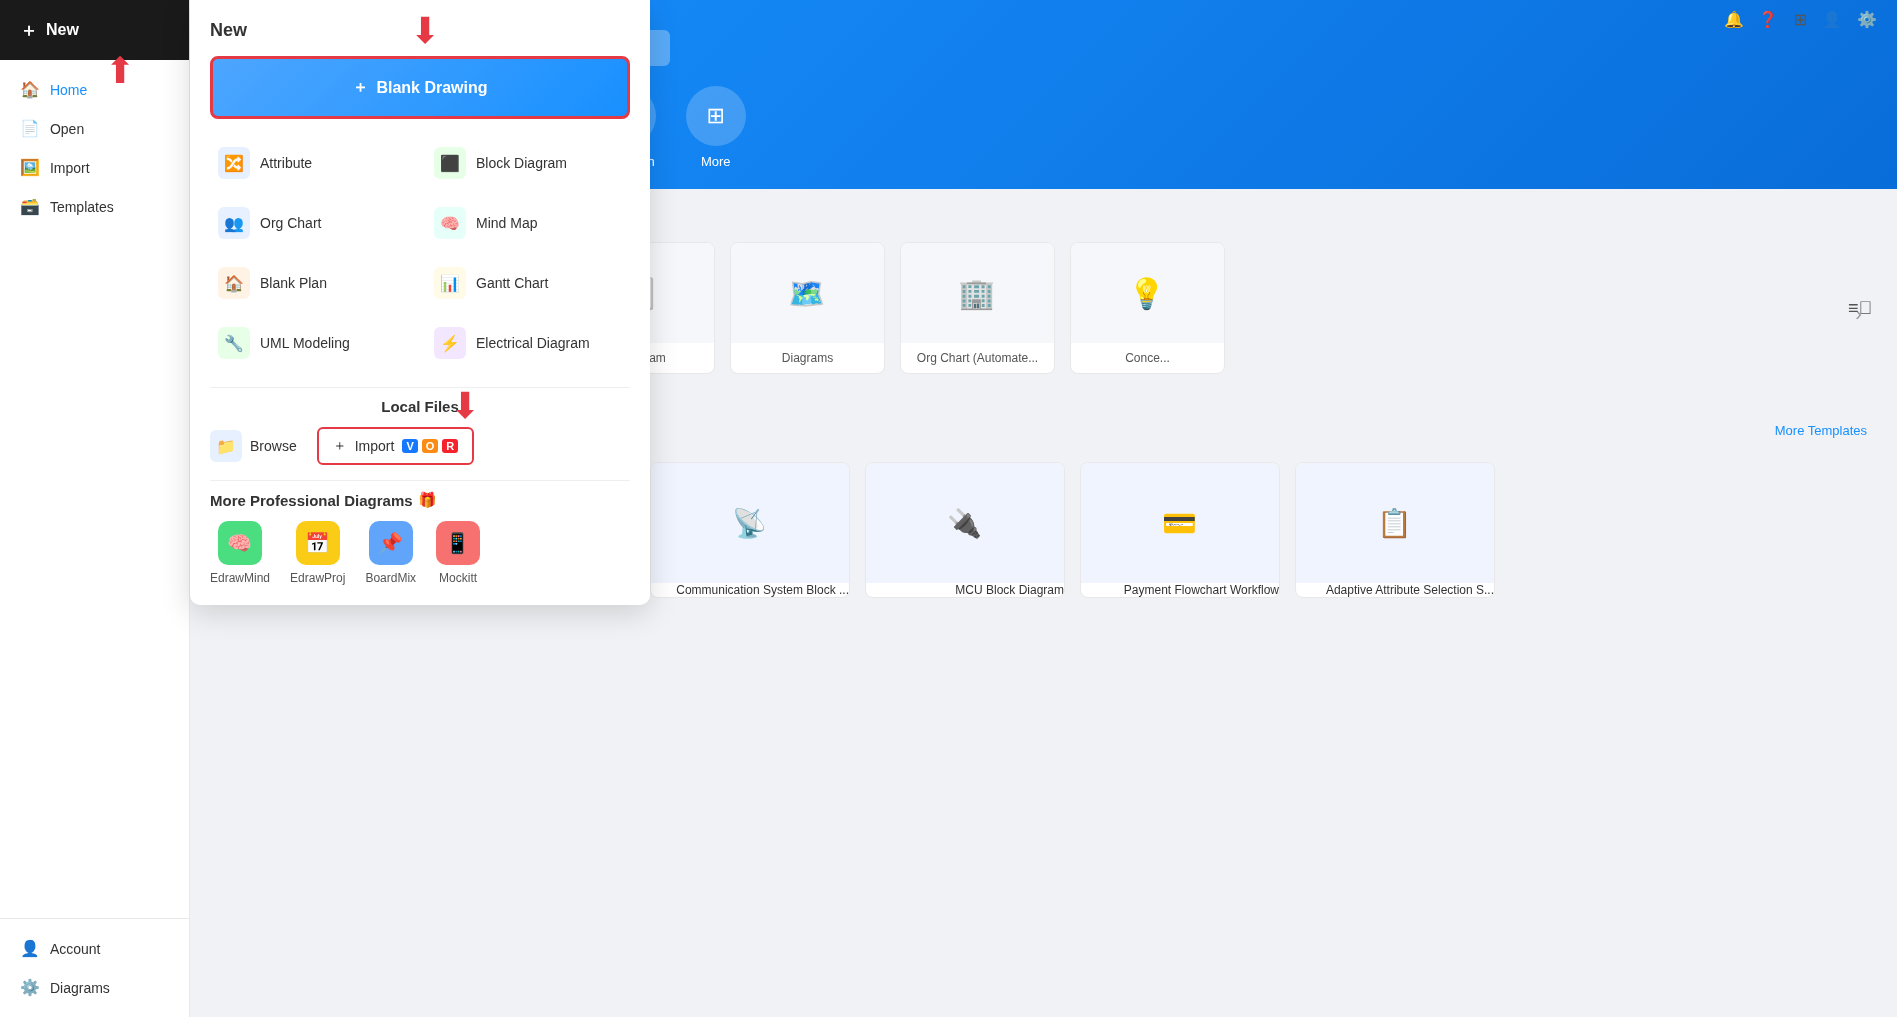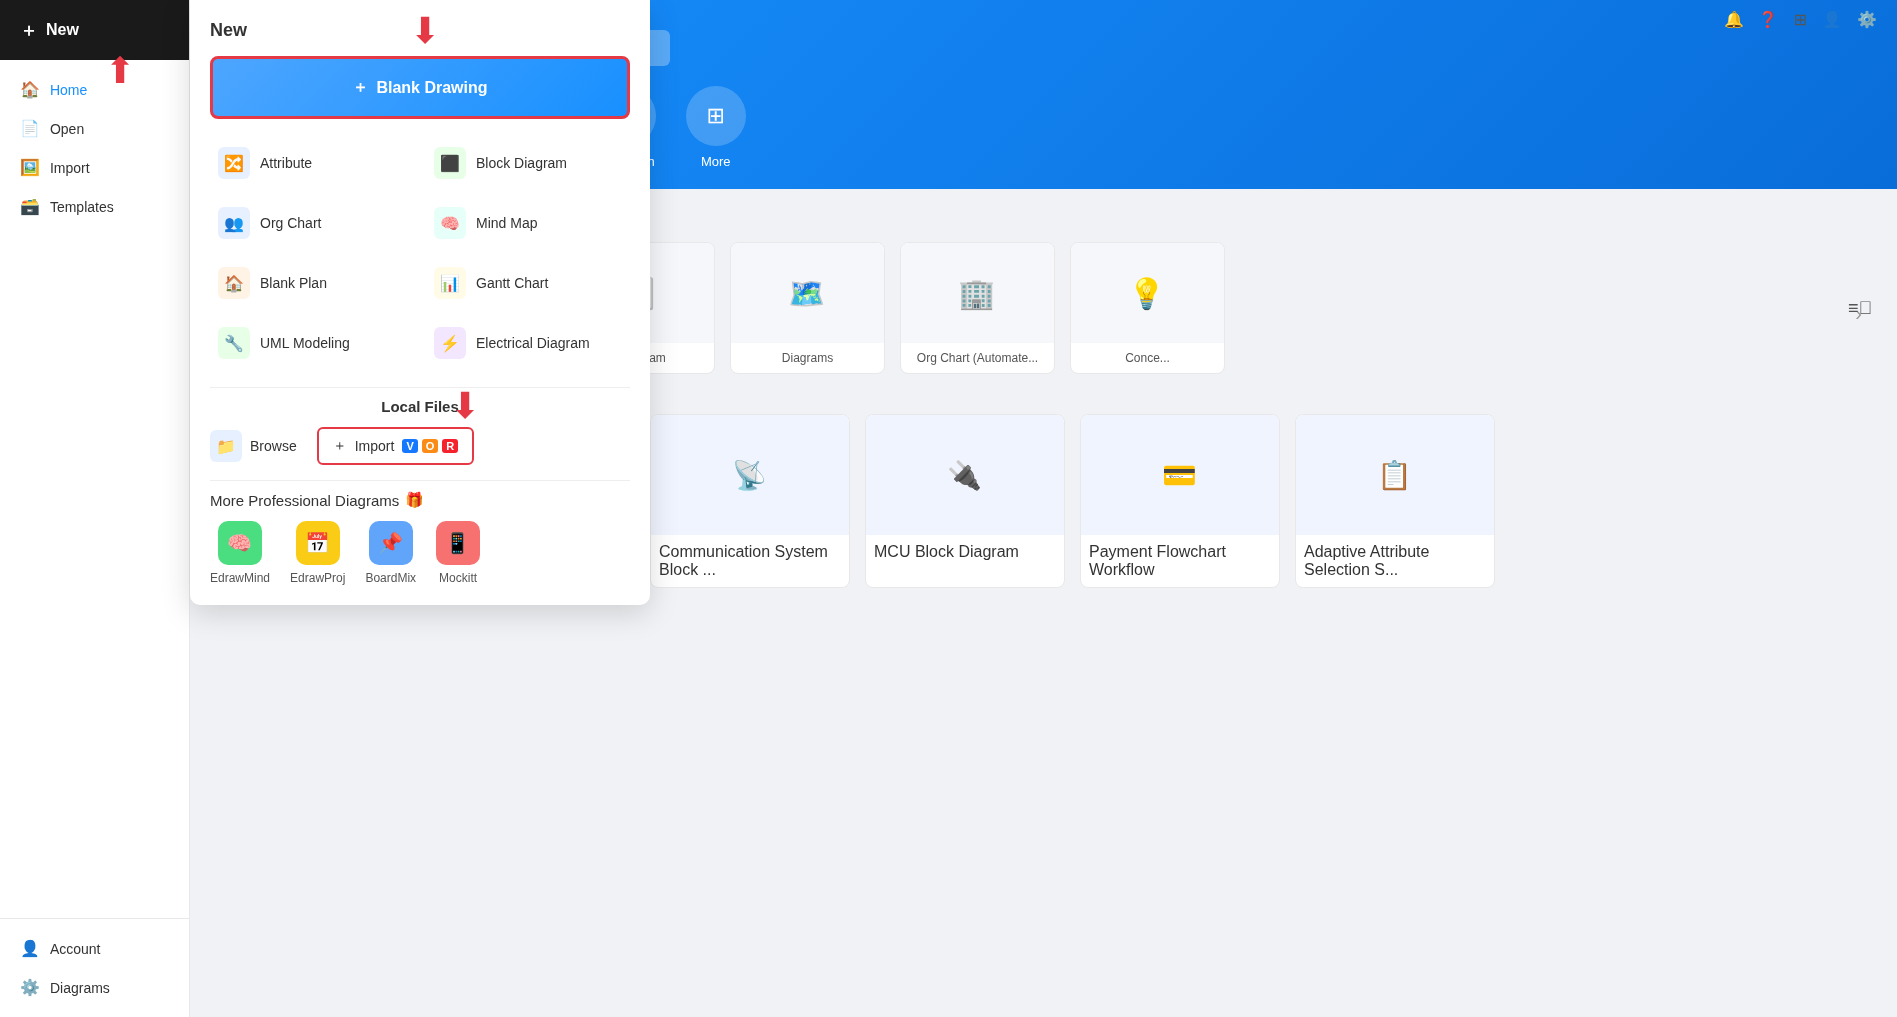--- a/index.html
+++ b/index.html
@@ -133,21 +133,21 @@
       border: 1px solid #e8e8e8;
     }
     .personal-thumb {
       height: 120px;
       background: #f0f4ff;
       display: flex;
       align-items: center;
       justify-content: center;
       font-size: 28px;
     }
-    .personal-name { padding: 8px; font-size: 16px; color: #333; text-align: left; }
+    .personal-name { font-size: 12px; color: #333; text-align: right; }
 
     
     .topbar-icons {
       position: fixed;
       top: 10px;
       right: 20px;
       display: flex;
       gap: 15px;
       align-items: center;
       color: #555;
@@ -234,21 +234,21 @@
       cursor: pointer;
       font-size: 14px;
       color: #333;
       background: #fff;
     }
     .import-file-icons { display: flex; gap: 4px; }
     .file-icon-v { background: #1677ff; color: #fff; border-radius: 3px; padding: 1px 4px; font-size: 11px; font-weight: bold; }
     .file-icon-o { background: #fa8c16; color: #fff; border-radius: 3px; padding: 1px 4px; font-size: 11px; font-weight: bold; }
     .file-icon-r { background: #f5222d; color: #fff; border-radius: 3px; padding: 1px 4px; font-size: 11px; font-weight: bold; }
 
-    .pro-diagrams-title { font-size: 15px; font-weight: 400; color: #333; margin-bottom: 12px; display: flex; align-items: center; gap: 6px; }
+    .pro-diagrams-title { font-size: 15px; font-weight: 700; color: #333; margin-bottom: 12px; display: flex; align-items: center; gap: 6px; }
     .pro-apps { display: flex; gap: 20px; }
     .pro-app-item { display: flex; flex-direction: column; align-items: center; gap: 6px; cursor: pointer; font-size: 12px; color: #555; }
     .pro-app-icon {
       width: 44px;
       height: 44px;
       border-radius: 10px;
       display: flex;
       align-items: center;
       justify-content: center;
       font-size: 20px;
@@ -417,20 +417,24 @@
         <div class="template-card">
           <div class="template-thumb">💡</div>
           <div class="template-name">Conce...</div>
         </div>
       </div>
       <span class="template-next-arrow">›</span>
     </div>
   </div>
 
   <div class="personal-section">
+    <div class="section-header">
+      <div class="section-title">Personal Templates</div>
+      <span class="more-link">More Templates</span>
+    </div>
     <div class="personal-cards">
       <div class="personal-card">
         <div class="personal-thumb">💻</div>
         <div class="personal-name">Computer Block Diagram</div>
       </div>
       <div class="personal-card">
         <div class="personal-thumb">✈️</div>
         <div class="personal-name">Aviation Products Block Diagr...</div>
       </div>
       <div class="personal-card">

